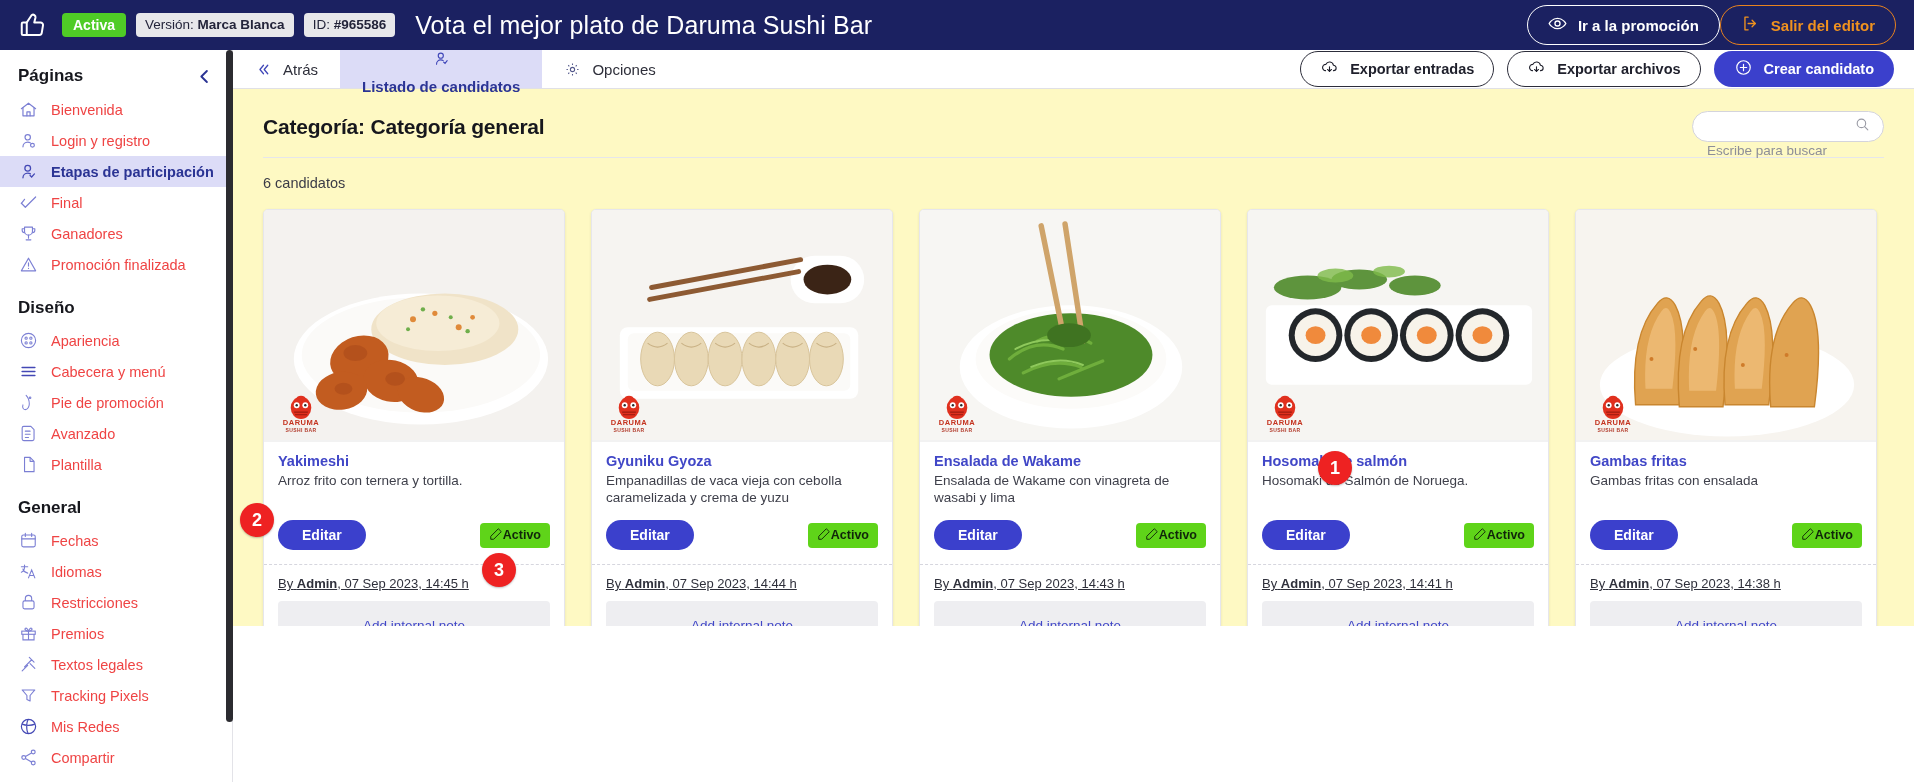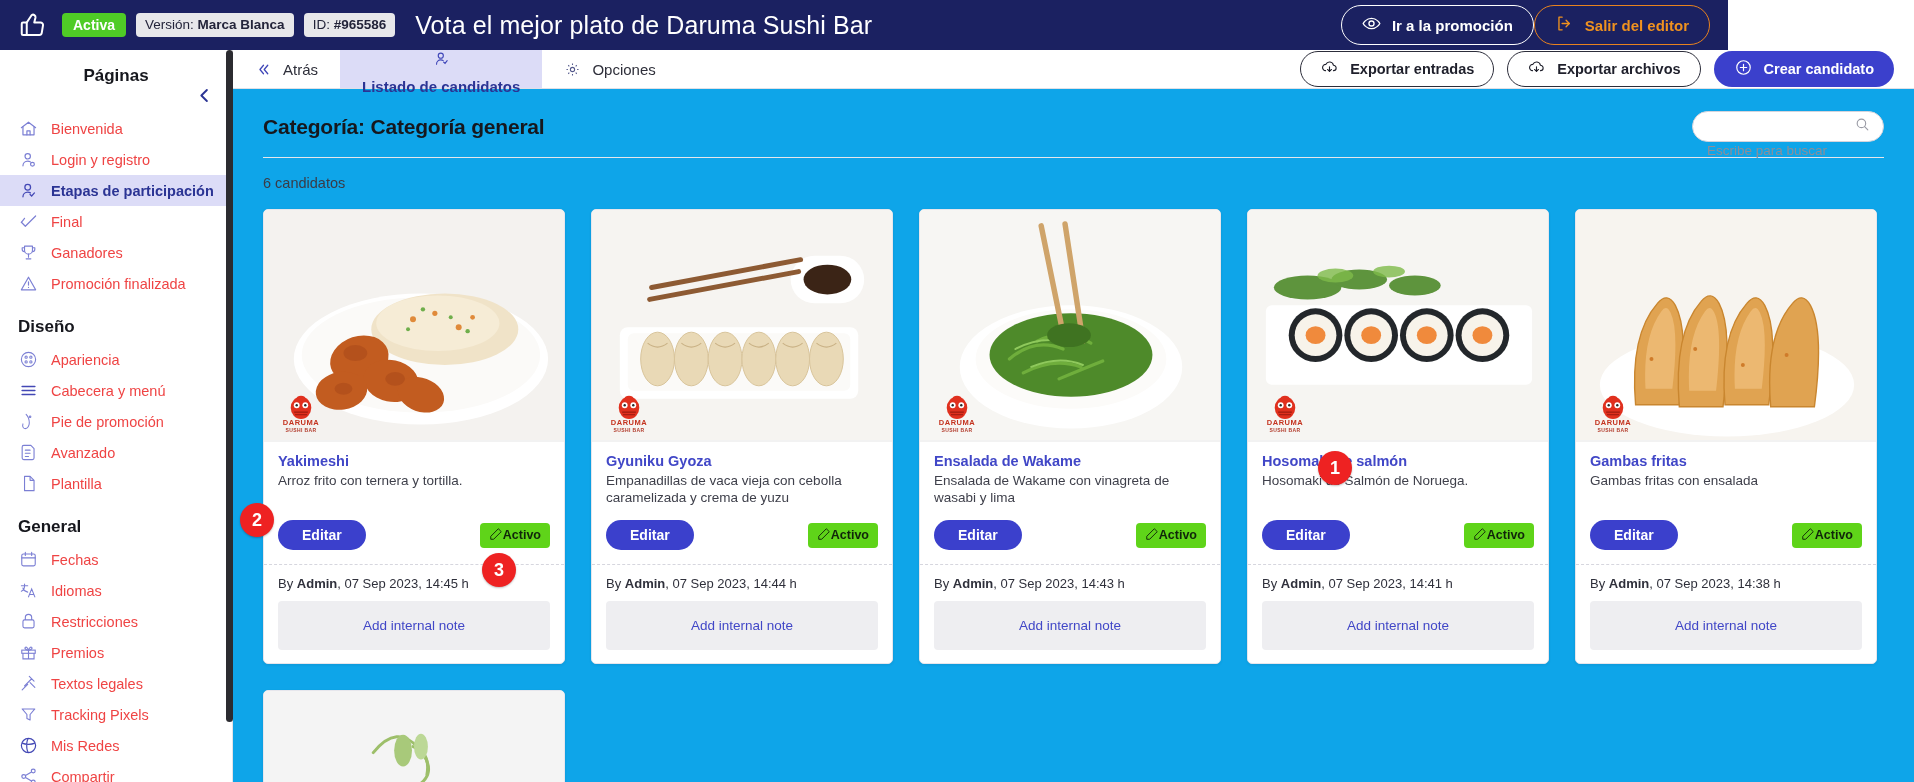--- a/index.html
+++ b/index.html
@@ -5,21 +5,21 @@
   * { box-sizing: border-box; margin: 0; padding: 0; }
   html, body {
     width: 1914px; height: 782px;
     overflow: hidden;
     font-family: "Liberation Sans", sans-serif;
     background: #ffffff;
   }
 
   
   .topbar {
-    position: absolute; top: 0; left: 0; width: 1728px; height: 50px;
+    position: absolute; top: 0; left: 0; width: 1914px; height: 50px;
     background: #1b2161;
     display: flex; align-items: center; padding: 0 18px; gap: 10px;
   }
   .thumb-icon { width: 30px; height: 30px; flex: 0 0 30px; margin-right: 4px; }
   .badge-activa {
     background: #4fcc26; color: #ffffff; font-size: 14px; font-weight: bold;
     padding: 4px 11px; border-radius: 4px; line-height: 16px;
   }
   .badge-grey {
     background: #e7e7ea; color: #23243a; font-size: 13.5px;
@@ -50,38 +50,38 @@
   .sidebar {
     position: absolute; top: 50px; left: 0; width: 233px; height: 732px;
     background: #ffffff; border-right: 1px solid #e3e3e8;
     overflow: hidden;
   }
   .sidebar-scrollbar {
     position: absolute; top: 50px; left: 226px; width: 7px; height: 672px;
     background: #2b2b30; border-radius: 4px; z-index: 6;
   }
   .side-head {
-    display: flex; align-items: center; padding: 16px 18px 8px 18px; flex-direction: column;
+    display: flex; align-items: center; padding: 16px 18px 8px 18px;
   }
   .side-head h3 { font-size: 17px; font-weight: bold; color: #16171d; }
   .collapse-btn { margin-left: auto; color: #2b3494; cursor: pointer; display:flex; }
   .side-item {
     display: flex; align-items: center; gap: 13px;
     padding: 7px 18px; font-size: 14.5px; color: #ef4444; cursor: pointer;
     height: 31px;
   }
   .side-item.active { background: #dcdcf7; color: #2b3494; font-weight: bold; }
   .side-icon { width: 20px; height: 20px; flex: 0 0 20px; display: flex; align-items: center; justify-content: center; color: #7b7fd4; }
   .side-item.active .side-icon { color: #4348b5; }
   .side-group-title { font-size: 17px; font-weight: bold; color: #16171d; padding: 18px 24px 7px 18px; }
 
   
   .main {
-    position: absolute; top: 50px; left: 233px; width: 1681px; height: 732px;
-    background: #0ea5e9; overflow: hidden;
+    position: absolute; top: 50px; left: 233px; width: 1681px; height: 576px;
+    background: #fef9c3; overflow: hidden;
   }
   .tabbar {
     height: 39px; border-bottom: 1px solid #e0e0e6;
     display: flex; align-items: stretch; background: #ffffff;
   }
   .tab {
     display: flex; align-items: center; gap: 11px; padding: 0 22px;
     font-size: 15px; color: #2e2f3a; cursor: pointer; white-space: nowrap;
     border-right: 0;
   }
@@ -145,21 +145,21 @@
   .btn-editar {
     background: #3b40cc; color: #fff; border: none; border-radius: 17px;
     padding: 7px 24px; font-size: 14px; font-weight: bold; cursor: pointer;
   }
   .badge-estado {
     margin-left: auto; display: flex; align-items: center; 
     background: #5fd419; color: #10250a; border-radius: 4px;
     padding: 4px 9px; font-size: 12.5px; font-weight: bold; cursor: pointer;
   }
   .card-foot { border-top: 1px dashed #d6d6de; padding: 11px 14px 13px 14px; }
-  .foot-meta { font-size: 13px; color: #2f303b; }
+  .foot-meta { font-size: 13px; color: #2f303b; text-decoration: underline; }
   .foot-meta b { font-weight: bold; }
   .note-box {
     margin-top: 10px; background: #eeeef1; border-radius: 4px; height: 49px;
     display: flex; align-items: center; justify-content: center;
     color: #4147c7; font-size: 13.5px; cursor: pointer;
   }
 
   
   .marker {
     position: absolute; width: 34px; height: 34px; border-radius: 50%;

